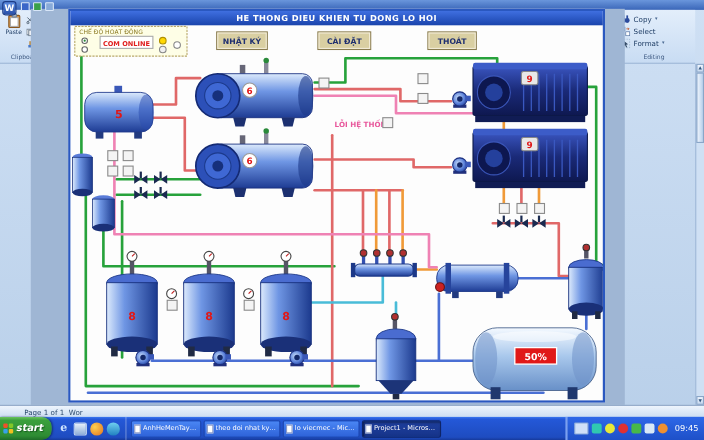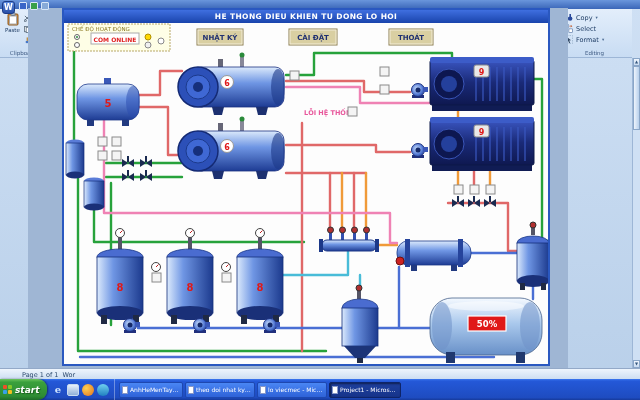--- a/index.html
+++ b/index.html
@@ -516,15 +516,25 @@
         </div>
       <div class="task">
           <i class="doc-ic"></i>
           <span>lo viecmec - Microsoft...</span>
         </div>
       <div class="task active">
           <i class="doc-ic"></i>
           <span>Project1 - Microsoft V...</span>
         </div>
     </div>
+    <div class="tray">
+      <div class="lang"></div>
+      <i class="tico t1"></i>
+      <i class="tico t2"></i>
+      <i class="tico t3"></i>
+      <i class="tico t4"></i>
+      <i class="tico t5"></i>
+      <i class="tico t6"></i>
+      <span class="clock">09:45</span>
+    </div>
   </div>
 
 </div>
 
 </body></html>

